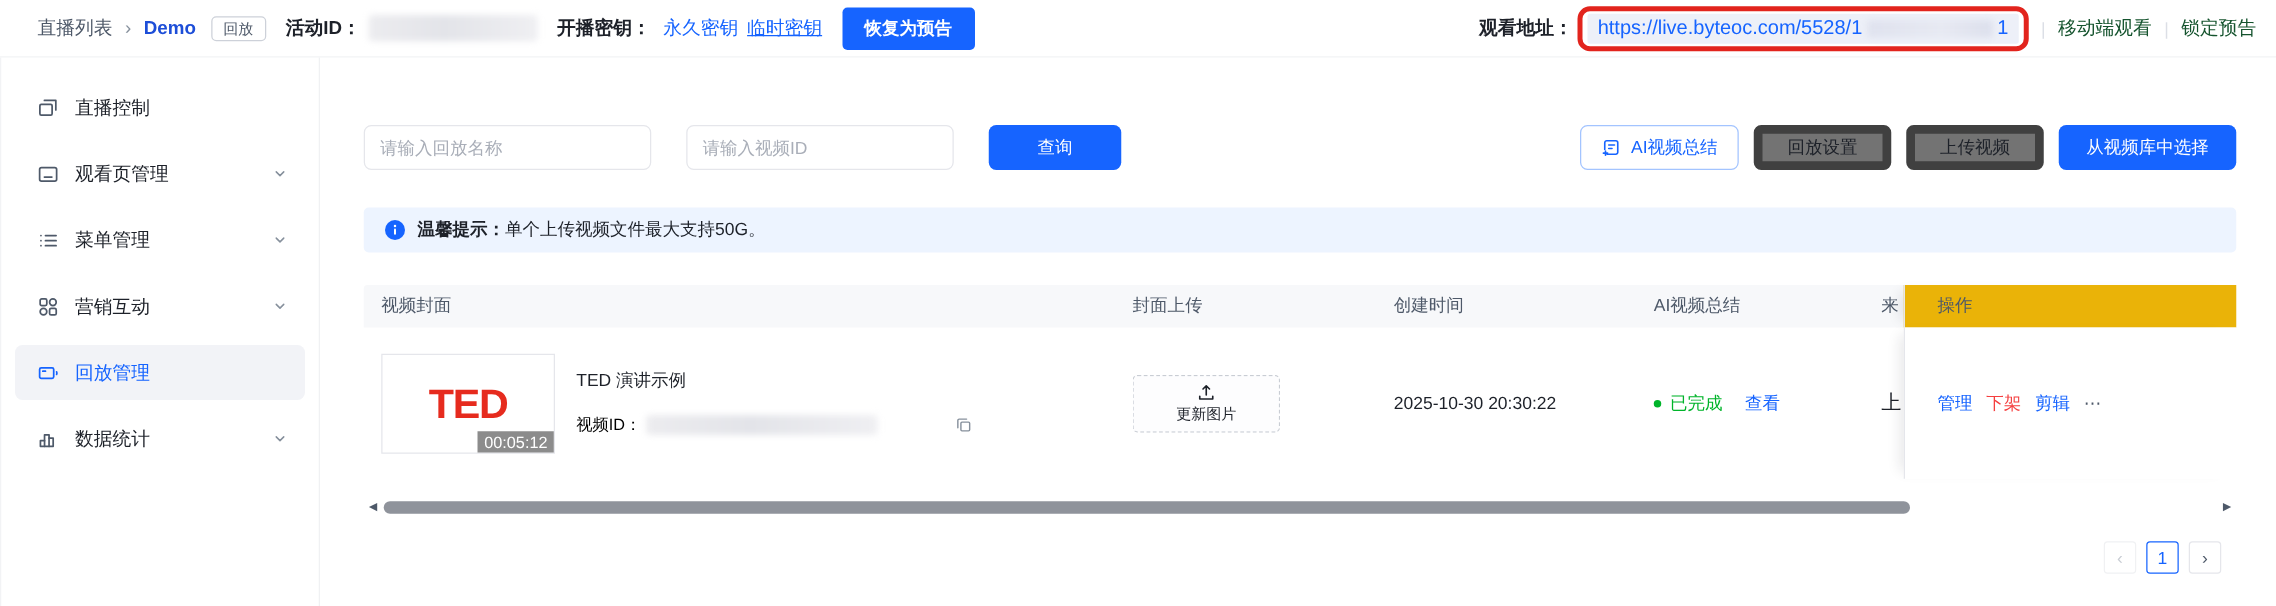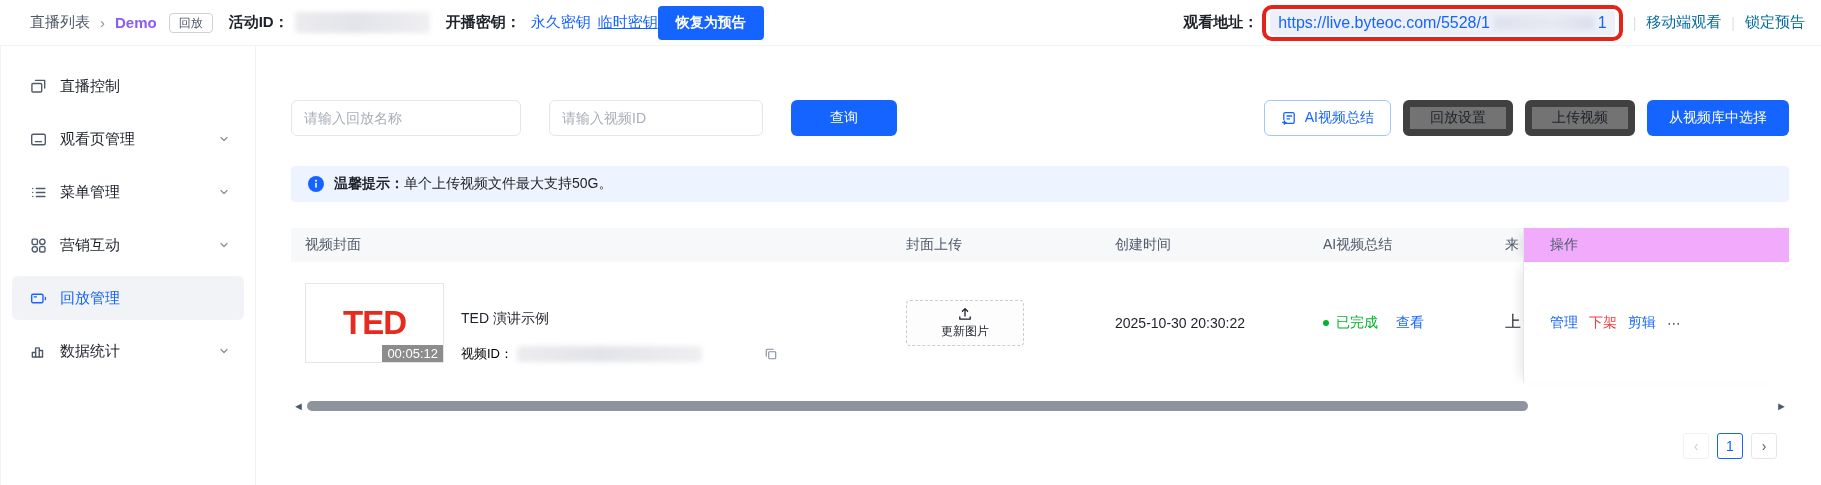--- a/index.html
+++ b/index.html
@@ -4,39 +4,39 @@
 <style>
   * { margin:0; padding:0; box-sizing:border-box; }
   html,body { width:1821px; height:485px; overflow:hidden; background:#fff;
     font-family:"Liberation Sans","DejaVu Sans",sans-serif; color:#1d2129; }
 
   
   .topbar { height:46px; display:flex; align-items:center; padding:0 10px 0 30px;
     border-bottom:1px solid #f2f3f5; white-space:nowrap; }
   .crumb-root { font-size:15px; color:#4e5969; cursor:pointer; }
   .crumb-sep { font-size:15px; color:#86909c; margin:0 10px; }
-  .crumb-cur { font-size:15px; font-weight:600; color:#8b5cf6; }
+  .crumb-cur { font-size:15px; font-weight:600; color:#1d4ed8; }
   .replay-badge { margin-left:12px; font-size:12px; color:#4e5969; border:1px solid #cdd1d9;
     border-radius:4px; padding:3px 9px; line-height:1; }
   .tb-label { margin-left:16px; font-size:15px; font-weight:600; color:#1d2129; }
   .redacted { display:inline-block; border-radius:3px; filter:blur(2.5px);
     background:linear-gradient(90deg,#ececef 0%,#e3e4e9 45%,#efeff2 100%); }
   .red-id { width:135px; height:21px; margin-left:6px; }
   .key-link { font-size:15px; color:#1664ff; margin-left:10px; cursor:pointer; }
   .key-link + .key-link { margin-left:7px;text-decoration:underline; }
-  .restore-btn { background:#1664ff; color:#fff; border:none; border-radius:4px;
+  .restore-btn { margin-left:16px; background:#1664ff; color:#fff; border:none; border-radius:4px;
     font-size:14px; font-weight:600; padding:8px 18px; cursor:pointer; }
   .tb-right { margin-left:auto; display:flex; align-items:center; padding-right:6px; }
   .annotation-box { border:4px solid #e2241d; border-radius:10px; padding:2px 4px; margin-left:4px; }
   .url-pill { background:#edf0f8; display:flex; align-items:center; padding:3px 8px; border-radius:2px;
     font-size:16px; color:#1664ff; cursor:pointer; }
   .url-blur { width:100px; height:14px; margin:0 4px; border-radius:2px; filter:blur(2.5px);
     background:linear-gradient(90deg,#dfe2ee 0%,#e7e9f2 60%,#dcdfec 100%); }
   .tb-div { color:#dcdfe6; font-size:14px; margin:0 10px; }
-  .tb-link { color:#0369a1; font-size:15px; cursor:pointer; }
+  .tb-link { color:#14532d; font-size:15px; cursor:pointer; }
 
   
   .shell { display:flex; height:439px; }
   .sidebar { width:256px; border-left:1px solid #f2f3f5; border-right:1px solid #f0f1f3;
     padding:18px 11px 0 11px; flex-shrink:0; }
   .side-item { height:44px; margin-bottom:9px; display:flex; align-items:center; gap:13px;
     padding:0 14px 0 18px; border-radius:6px; font-size:15px; color:#1d2129; cursor:pointer; }
   .side-item .s-icon { color:#4e5969; display:flex; }
   .side-item.active { background:#f2f3f7; color:#1664ff; }
   .side-item.active .s-icon { color:#1664ff; }
@@ -71,24 +71,24 @@
   .th-row { height:34px; background:#f7f8fa; border-radius:3px 3px 0 0; align-items:center;
     font-size:14px; color:#4e5969; }
   .td-row { height:121px; align-items:center; }
   .c1 { width:615px; padding-left:14px; }
   .c2 { width:209px; }
   .c3 { width:208px; }
   .c4 { width:182px; }
   .c5 { width:18px; overflow:hidden; white-space:nowrap; flex-shrink:0; }
   .c6 { flex:1; padding-left:26px; border-left:1px solid #e5e6eb;
     box-shadow:-9px 0 10px -6px rgba(29,33,41,.10); align-self:stretch; display:flex; align-items:center; }
-  .th-row .c6 { background:#f0abfc; }
+  .th-row .c6 { background:#eab308; }
   .td-row .c6 { background:#fff; }
 
-  .cell1 { display:flex; align-items:flex-end; gap:17px; }
+  .cell1 { display:flex; align-items:center; gap:17px; }
   .thumb { width:139px; height:80px; border:1px solid #e5e6eb; background:#fff; position:relative;
     display:flex; align-items:center; justify-content:center; cursor:pointer; }
   .ted { color:#e62b1e; font-weight:800; font-size:33px; letter-spacing:-1px; }
   .dur { position:absolute; right:0; bottom:0; background:rgba(0,0,0,.45); color:#fff;
     font-size:13px; padding:1px 5px; }
   .vmeta { display:flex; flex-direction:column; gap:17px; }
   .vtitle { font-size:14px; color:#1d2129; }
   .vid-line { display:flex; align-items:center; }
   .vid-label { font-size:13px; color:#000000; }
   .vid-blur { width:185px; height:16px; margin-left:4px; }

